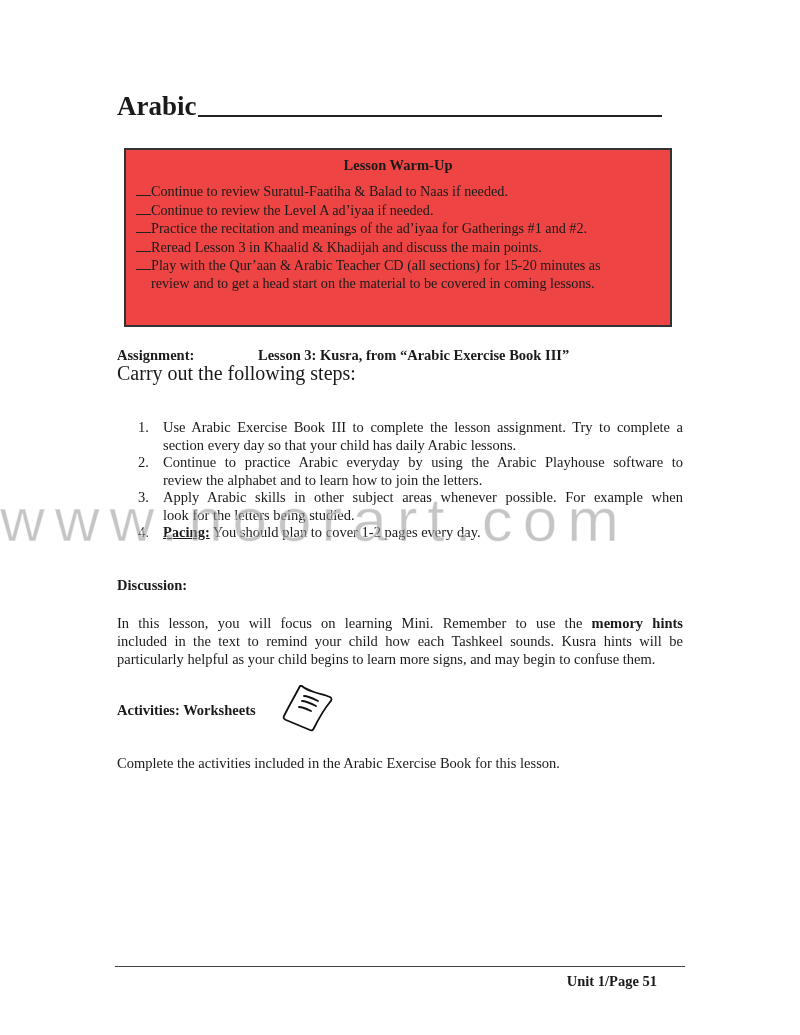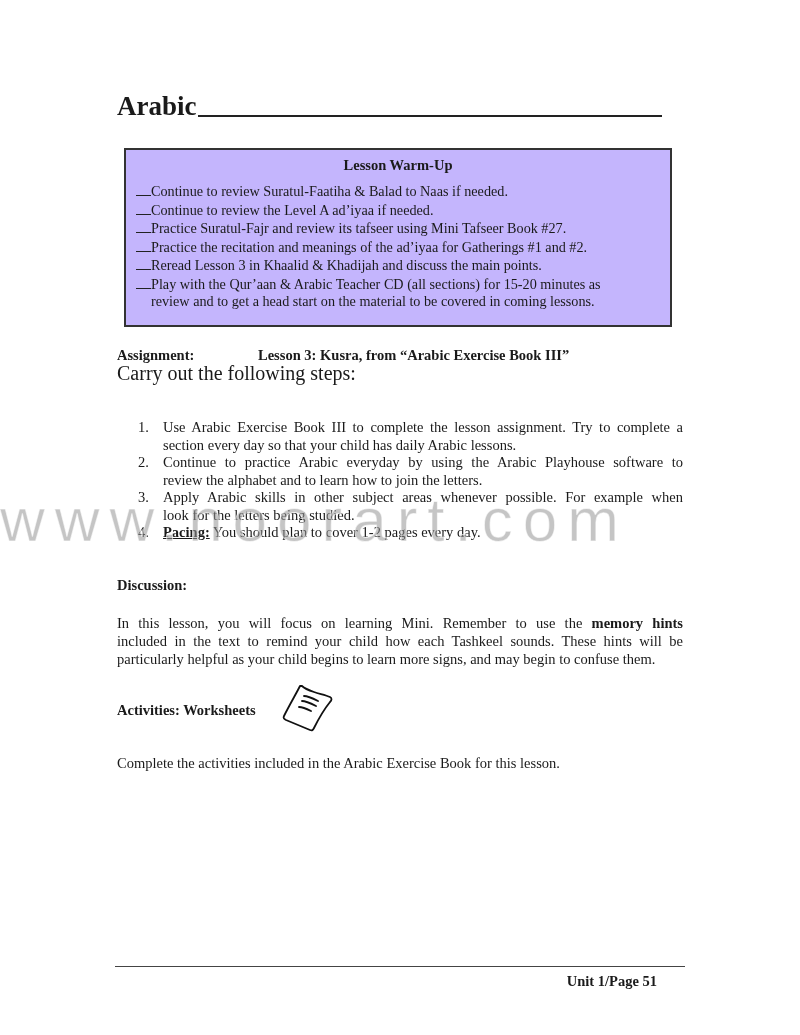--- a/index.html
+++ b/index.html
@@ -32,21 +32,21 @@
       margin-left: 2px;
       margin-bottom: 5px;
       height: 0;
     }
     .warmup-box {
       position: absolute;
       left: 124px;
       top: 148px;
       width: 548px;
       height: 179px;
-      background: #c4b5fd;
+      background: #ef4444;
       border: 2px solid #333;
       box-sizing: border-box;
     }
     .warmup-title {
       text-align: center;
       font-weight: bold;
       font-size: 14.5px;
       margin-top: 6px;
       line-height: 18px;
     }
@@ -214,21 +214,20 @@
 <div class="page-title">
   <span>Arabic</span>
   <span class="title-rule"></span>
 </div>
 
 <div class="warmup-box">
   <div class="warmup-title">Lesson Warm-Up</div>
   <ul class="warmup-list">
     <li><span class="blank"></span><span>Continue to review Suratul-Faatiha &amp; Balad to Naas if needed.</span></li>
     <li><span class="blank"></span><span>Continue to review the Level A ad’iyaa if needed.</span></li>
-    <li><span class="blank"></span><span>Practice Suratul-Fajr and review its tafseer using Mini Tafseer Book #27.</span></li>
     <li><span class="blank"></span><span>Practice the recitation and meanings of the ad’iyaa for Gatherings #1 and #2.</span></li>
     <li><span class="blank"></span><span>Reread Lesson 3 in Khaalid &amp; Khadijah and discuss the main points.</span></li>
     <li><span class="blank"></span><span>Play with the Qur’aan &amp; Arabic Teacher CD (all sections) for 15-20 minutes as</span><span class="cont">review and to get a head start on the material to be covered in coming lessons.</span></li>
   </ul>
 </div>
 
 <div class="assignment-row">
   <span class="label">Assignment:</span><span>Lesson 3: Kusra, from “Arabic Exercise Book III”</span>
 </div>
 
@@ -255,21 +254,21 @@
     <b>Pacing:</b><span> You should plan to cover 1-2 pages every day.</span>
   </li>
 </ol>
 
 <div class="watermark">www.noorart.com</div>
 
 <div class="discussion-heading">Discussion:</div>
 
 <div class="discussion-body">
   <span class="jline"><span>In this lesson, you will focus on learning Mini. Remember to use the</span> <b>memory hints</b></span>
-  <span class="jline">included in the text to remind your child how each Tashkeel sounds. These hints will be</span>
+  <span class="jline">included in the text to remind your child how each Tashkeel sounds. Kusra hints will be</span>
   <span class="lastline">particularly helpful as your child begins to learn more signs, and may begin to confuse them.</span>
 </div>
 
 <div class="activities-heading">Activities: Worksheets</div>
 
 <div class="worksheet-icon">
   <svg width="56" height="52" viewBox="0 0 56 52" xmlns="http://www.w3.org/2000/svg">
     <path d="M20 4 C 16 12, 10 22, 4 34 C 3 36, 4 37, 6 38 L 30 48 C 32 49, 33 48, 34 46 C 38 38, 42 30, 50 20 C 52 18, 52 16, 50 15 C 46 13, 40 12, 34 10 C 28 8, 24 6, 22 4 Z" fill="#ffffff" stroke="#111" stroke-width="1.8" stroke-linejoin="round"></path>
     <path d="M24 14 C 28 14, 32 16, 38 19" fill="none" stroke="#111" stroke-width="1.8" stroke-linecap="round"></path>
     <path d="M22 19 C 26 19, 30 21, 36 24" fill="none" stroke="#111" stroke-width="1.8" stroke-linecap="round"></path>

